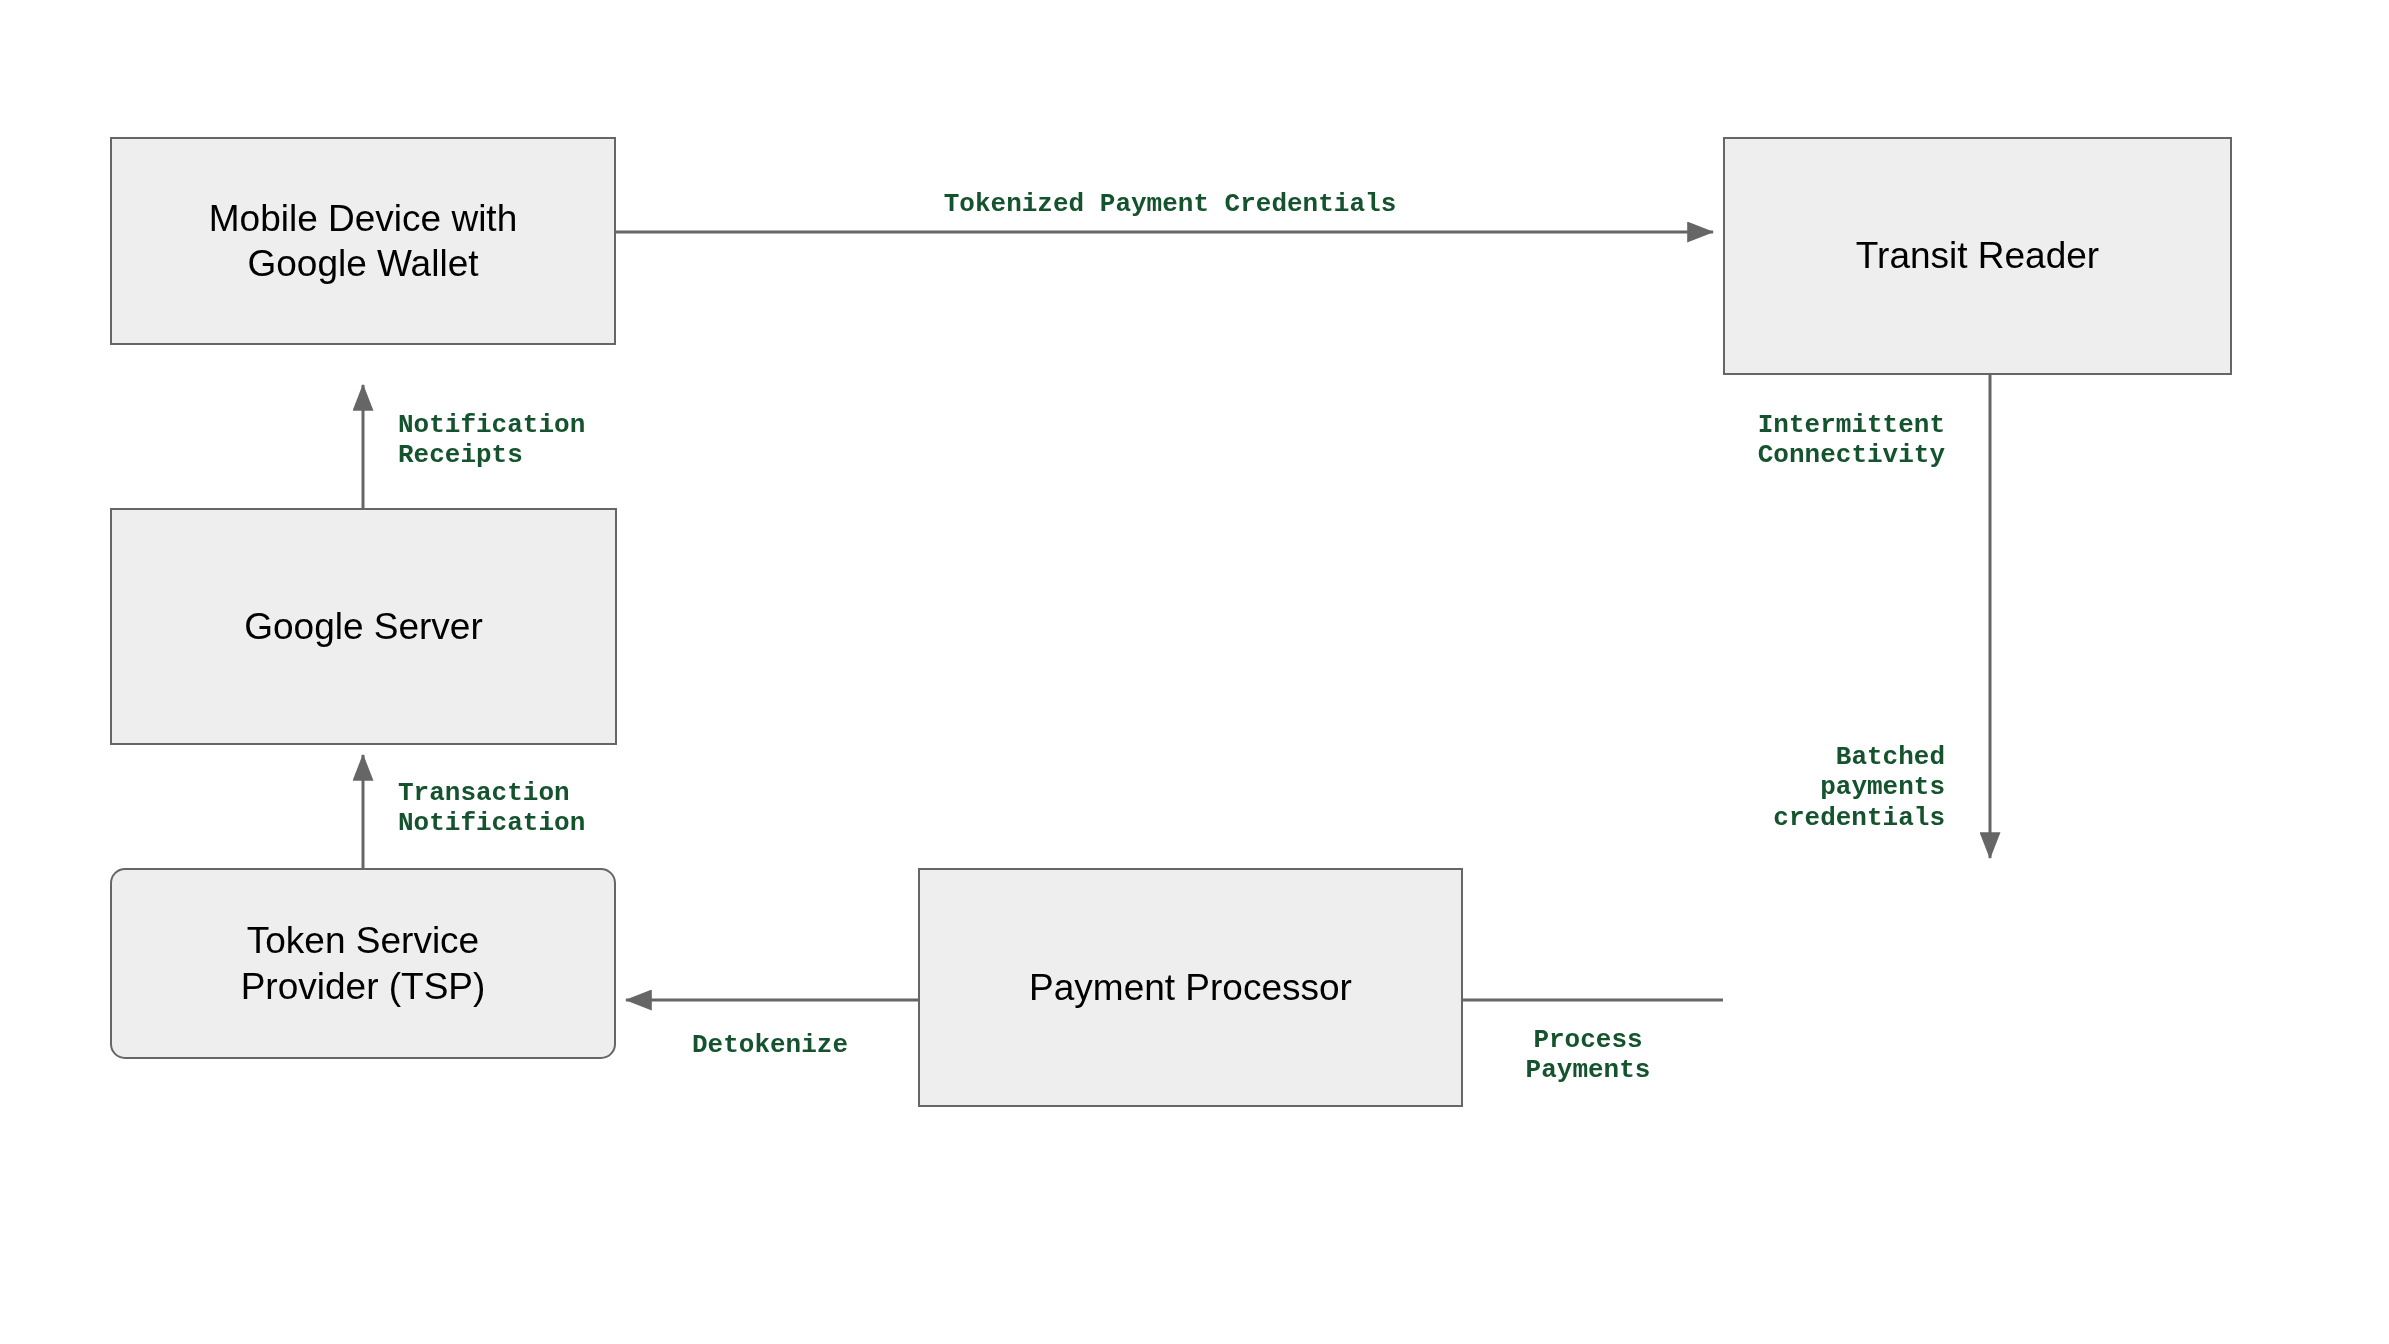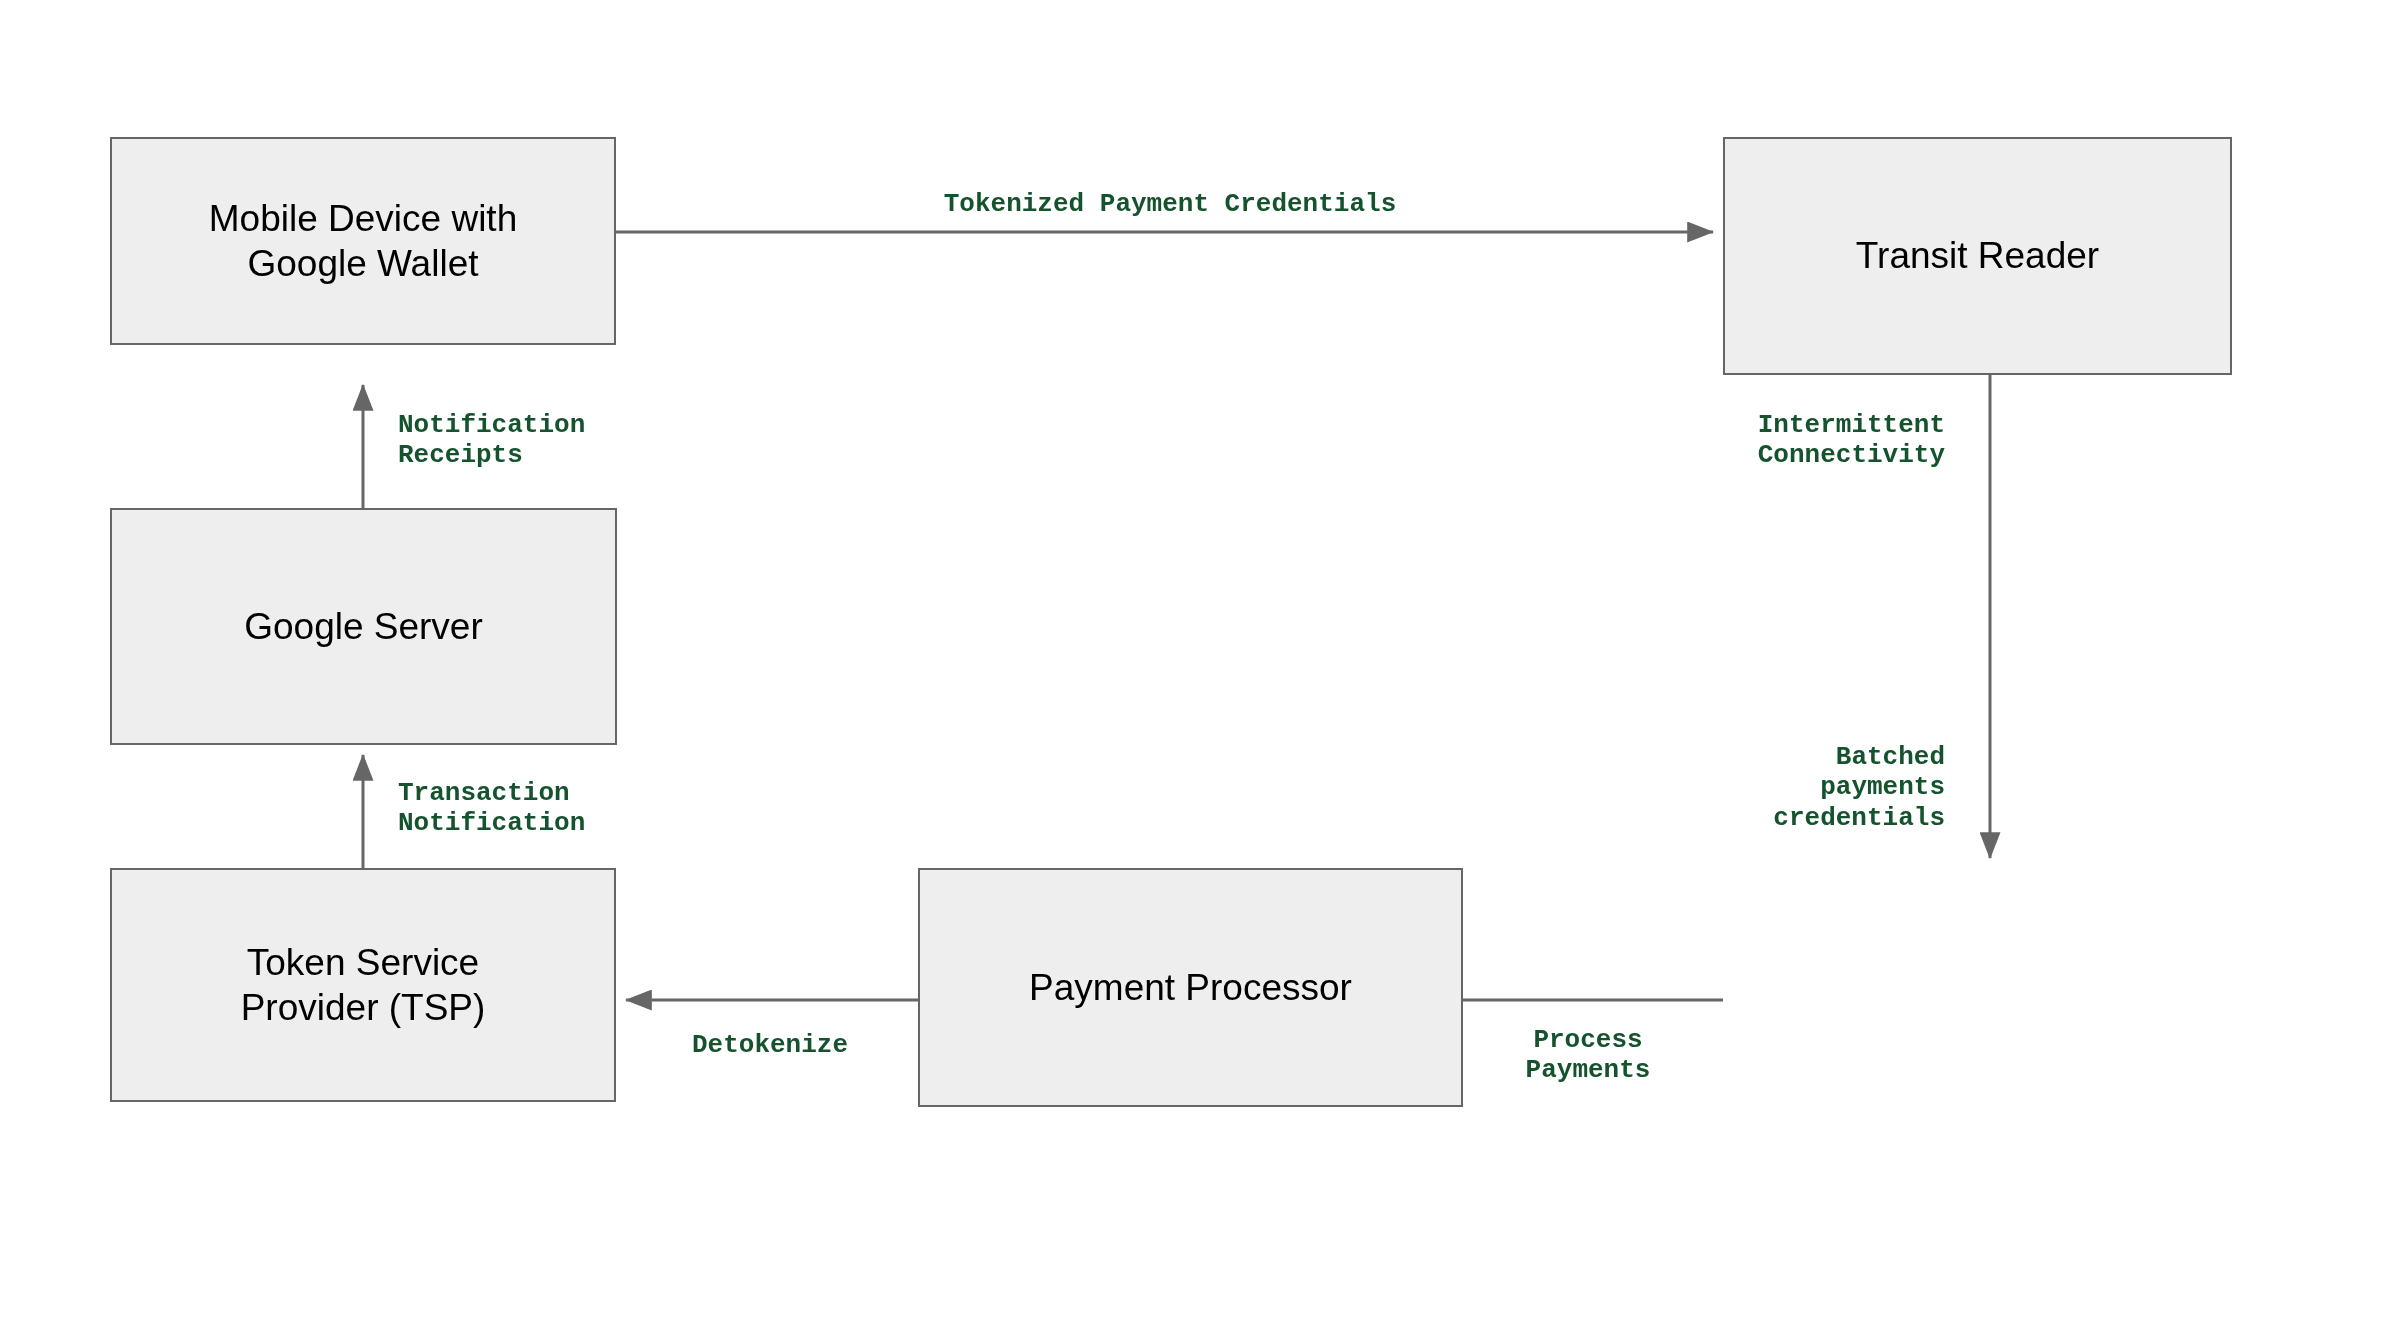--- a/index.html
+++ b/index.html
@@ -98,21 +98,21 @@
 
   <div class="node" style="left:110px; top:137px; width:506px; height:208px;">
     <span class="node-label">Mobile Device with
 Google Wallet</span>
   </div>
 
   <div class="node" style="left:110px; top:508px; width:507px; height:237px;">
     <span class="node-label">Google Server</span>
   </div>
 
-  <div class="node" style="left:110px; top:868px; width:506px; height:234px;">
+  <div class="node" style="left:110px; top:868px; width:506px; height:191px;border-radius:15px;">
     <span class="node-label">Token Service
 Provider (TSP)</span>
   </div>
 
   <div class="node" style="left:918px; top:868px; width:545px; height:239px;">
     <span class="node-label">Payment Processor</span>
   </div>
 
   <div class="node" style="left:1723px; top:137px; width:509px; height:238px;">
     <span class="node-label">Transit Reader</span>

